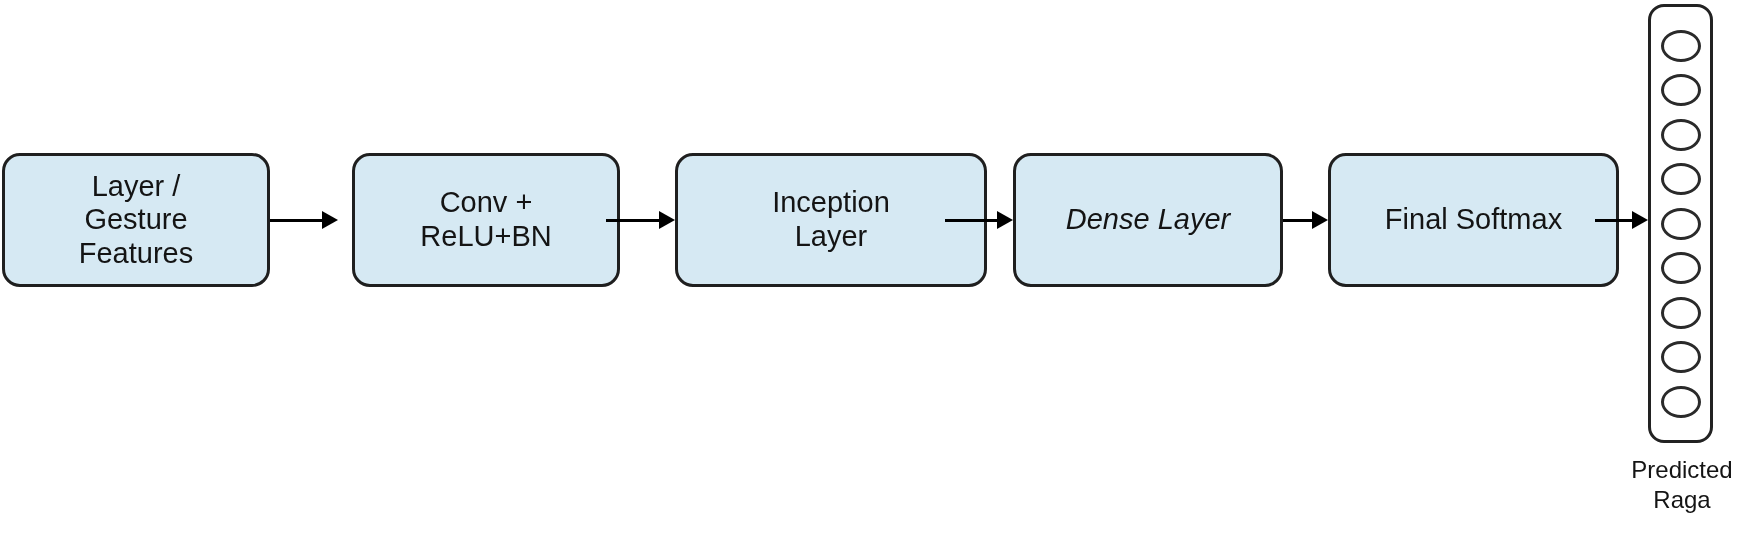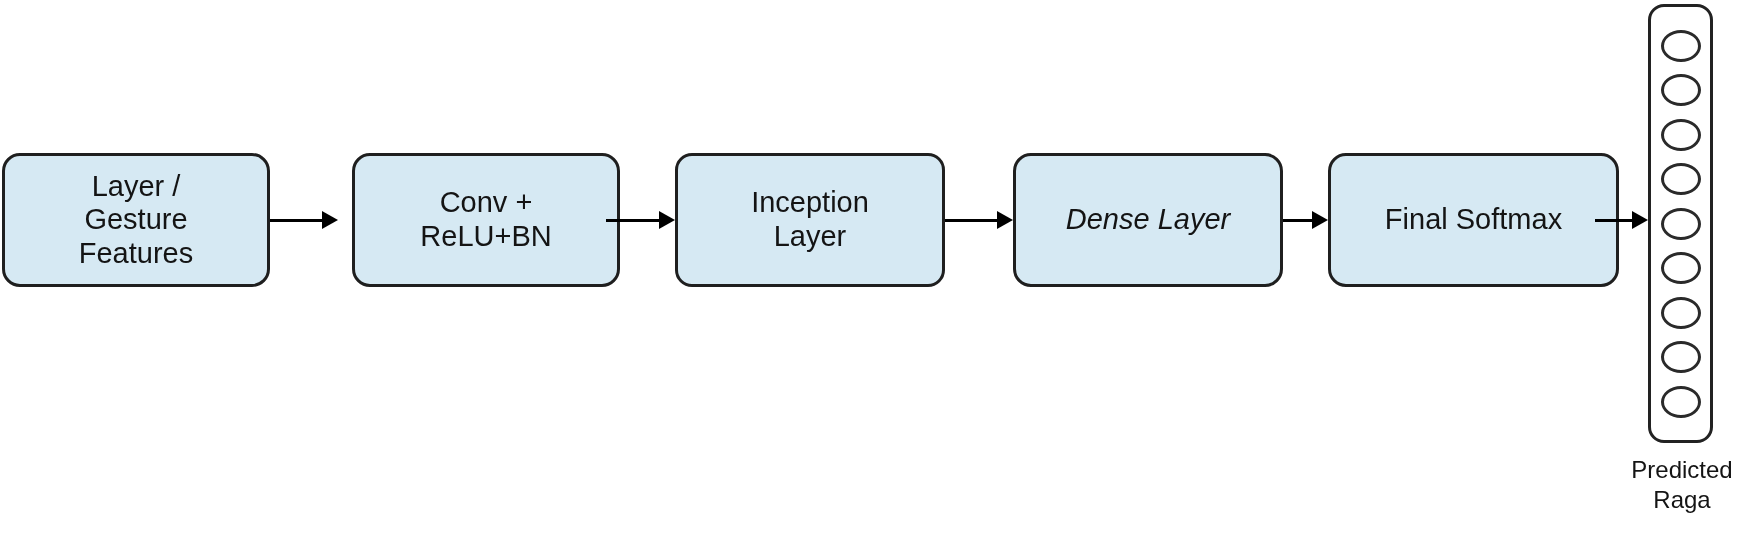--- a/index.html
+++ b/index.html
@@ -28,21 +28,21 @@
     align-items: center;
     justify-content: center;
     text-align: center;
     font-size: 29px;
     line-height: 1.16;
     color: #141414;
     white-space: pre-line;
   }
   .box-1 { left: 2px;    width: 268px; }
   .box-2 { left: 338px;  width: 268px; margin-left: 14px; }
-  .box-3 { left: 675px;  width: 270px; border-radius: 17px; }
+  .box-3 { left: 675px;  width: 312px; }
   .box-4 { left: 1013px; width: 270px; font-style: italic; }
   .box-5 { left: 1328px; width: 291px; }
 
   
   .arrow {
     position: absolute;
     top: 210px;
     height: 20px;
   }
   .arrow-shaft {

